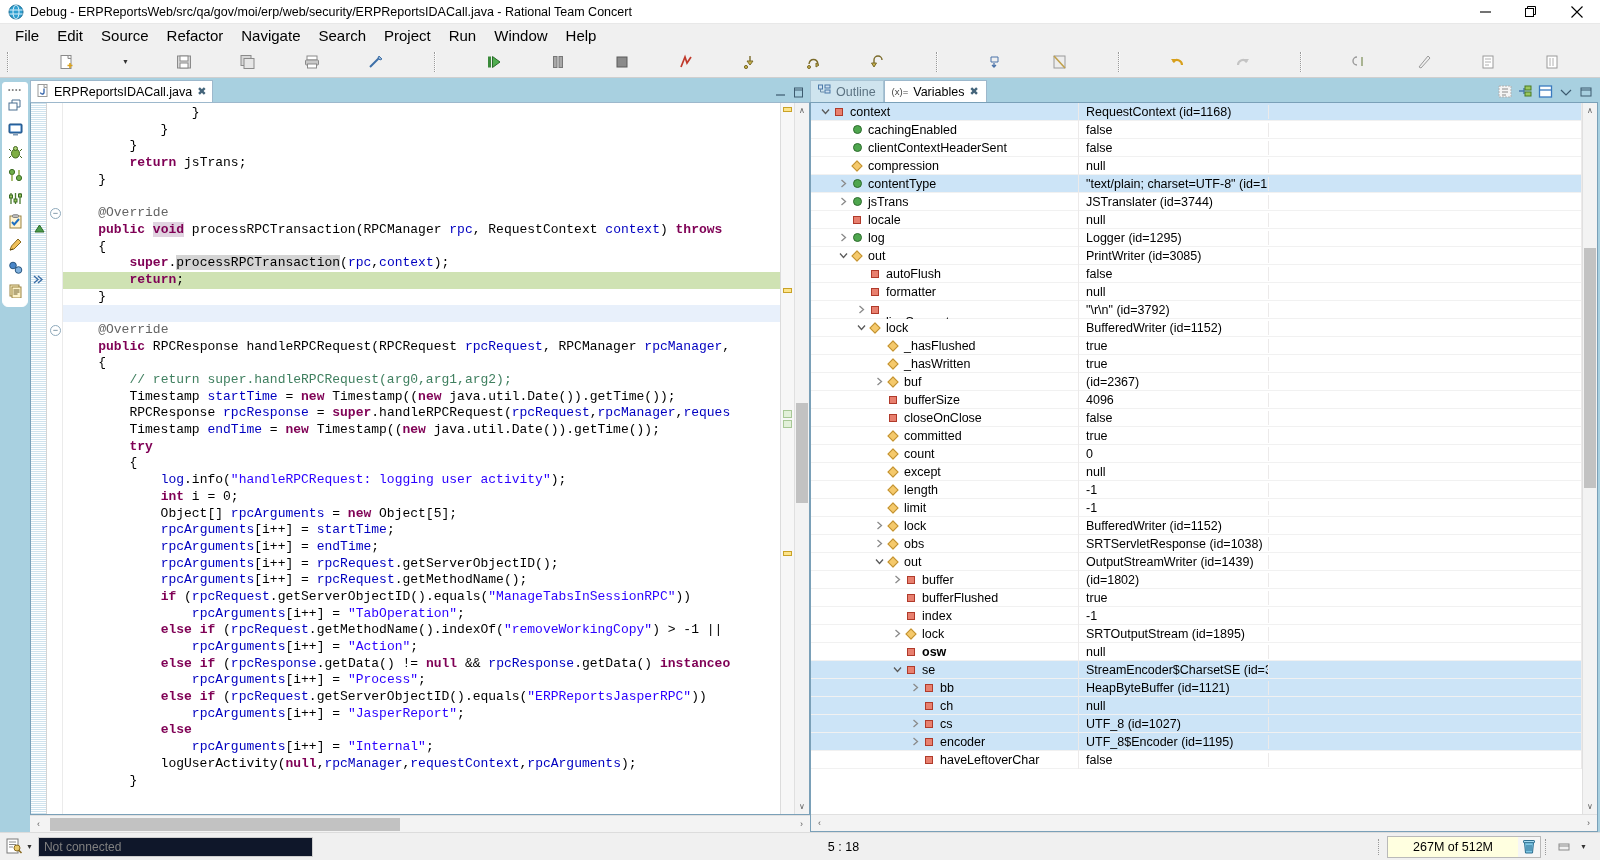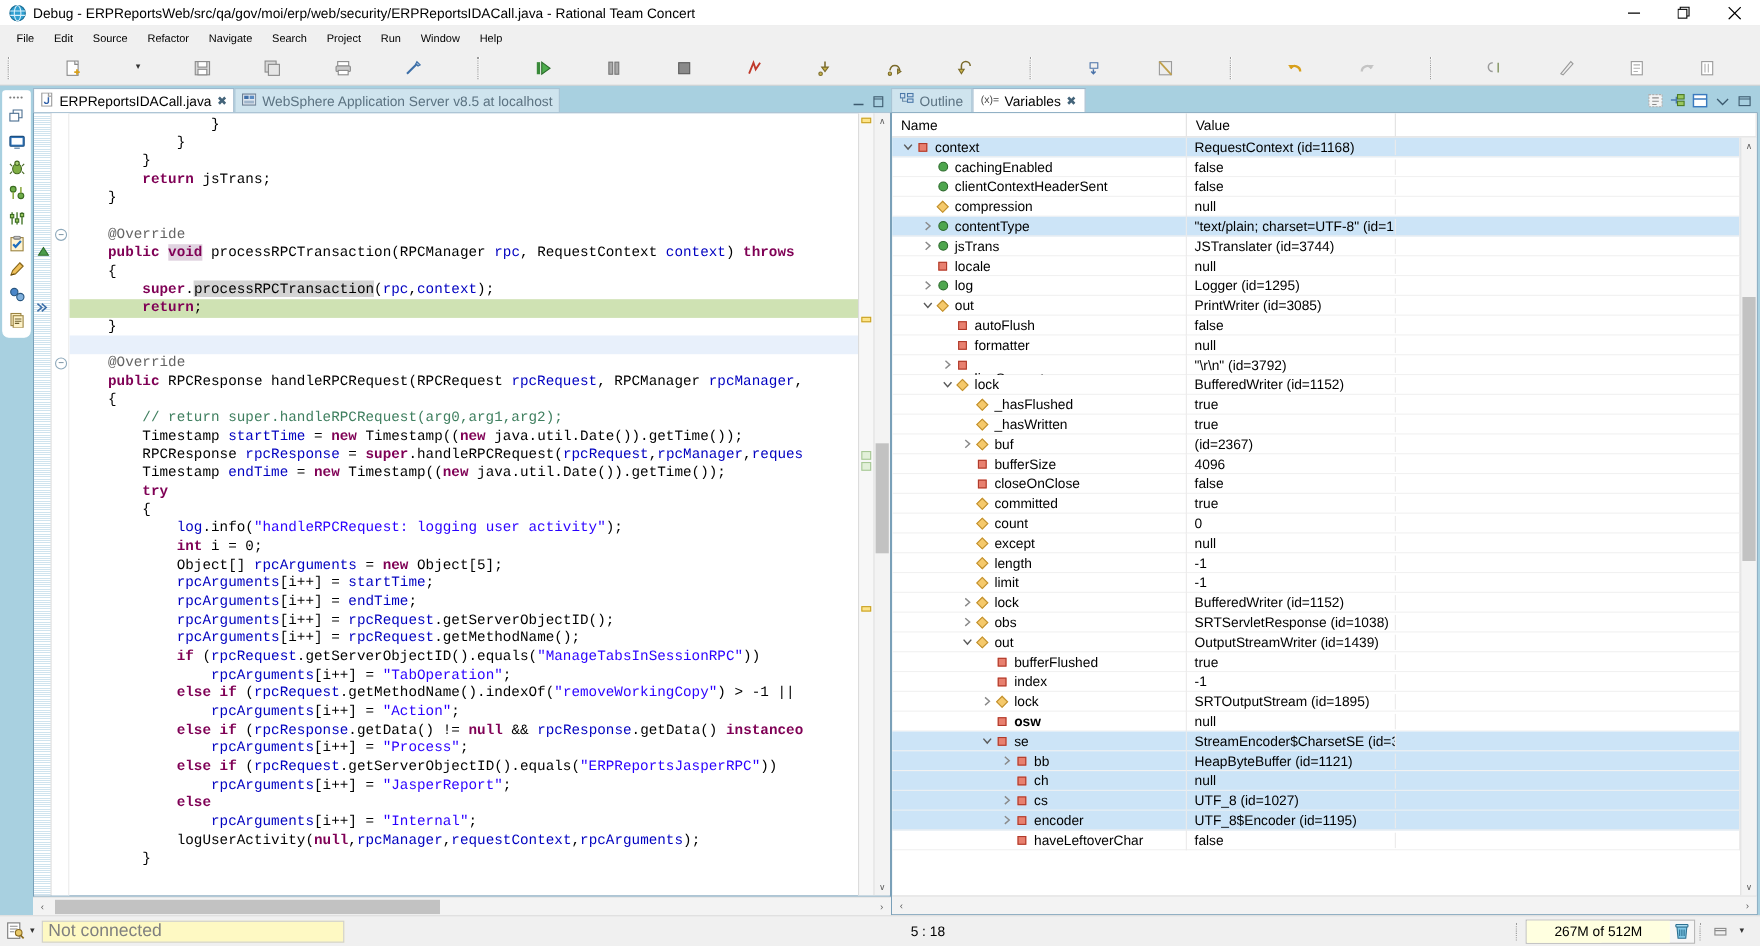--- a/index.html
+++ b/index.html
@@ -18,21 +18,21 @@
     border-bottom: 1px solid #e8e8e8; flex: 0 0 24px;
   }
   .tb-icon { width: 16px; height: 16px; margin: 0 6px 0 8px; flex: 0 0 16px; }
   .tb-title { font-size: 12.5px; color: #000; white-space: nowrap; }
   .tb-spacer { flex: 1; }
   .wctrl { width: 46px; height: 24px; display: flex; align-items: center; justify-content: center; color: #000; }
   .wctrl svg { display: block; }
 
   
   .menubar { height: 22px; background: #f0f0f0; display: flex; align-items: center; padding-left: 6px; flex: 0 0 22px; }
-  .menuitem { padding: 2px 9px; font-size: 10px; color: #000; white-space: nowrap; }
+  .menuitem { padding: 2px 9px; font-size: 15px; color: #000; white-space: nowrap; }
 
   
   .toolbar {
     height: 32px; background: #f0f0f0; display: flex; align-items: center;
     border-bottom: 1px solid #cfcfcf; padding-left: 4px; flex: 0 0 32px; gap: 46px;
   }
   .tgrip { width: 3px; height: 20px; margin: 0 3px; border-left: 1px dotted #9a9a9a; border-right: 1px dotted #ffffff; }
   .tbtn { width: 22px; height: 22px; display: flex; align-items: center; justify-content: center; border: 1px solid transparent; border-radius: 2px; }
   .tarrow { width: 11px; height: 22px; display: flex; align-items: center; justify-content: center; font-size: 7px; color: #333; }
   .tbspacer { flex: 1; }
@@ -142,21 +142,21 @@
   .sq.red { background: #e8806f; border: 1px solid #b03a2a; }
   .dot { width: 9px; height: 9px; border-radius: 50%; background: #4ea64e; border: 1px solid #2d6b2d; display:block;}
   .dia { width: 8px; height: 8px; background: #f5c96b; border: 1px solid #c09030; transform: rotate(45deg); display:block;}
   .var-vscroll { width: 15px; flex: 0 0 15px; background: #f3f3f3; border-left: 1px solid #e0e0e0; display:flex; flex-direction:column;}
   .var-hscroll { height: 17px; flex: 0 0 17px; background: #f3f3f3; border-top: 1px solid #e0e0e0; display: flex; align-items: center; }
 
   
   .statusbar { height: 28px; flex: 0 0 28px; background: #f0f0f0; display: flex; align-items: center; padding: 0 4px; border-top: 1px solid #dcdcdc; }
   .sb-icon { width: 20px; height: 20px; display: flex; align-items: center; justify-content: center; }
   .sb-caret { font-size: 7px; color: #333; padding: 0 5px 0 2px; }
-  .sb-connfield { width: 275px; height: 20px; background: #fef9c3; border: 1px solid #cfcfcf; font-size: 16px; color: #808080; display: flex; align-items: center; padding-left: 5px; }
+  .sb-connfield { width: 275px; height: 20px; background: #0f172a; border: 1px solid #cfcfcf; font-size: 12px; color: #808080; display: flex; align-items: center; padding-left: 5px; }
   .sb-spacer { flex: 1; }
   .sb-pos { font-size: 12.5px; color: #000; padding: 0 10px; }
   .heap { display: flex; align-items: center; border: 1px solid #b9b9b9; height: 22px; background: #f6f6f6; }
   .heap-bar { position: relative; width: 130px; height: 20px; background: #ffffe0; display: flex; align-items: center; justify-content: center; }
   .heap-fill { position: absolute; left: 0; top: 0; bottom: 0; background: #ffffe0; }
   .heap-text { position: relative; font-size: 12.5px; color: #000; z-index: 2; white-space: nowrap; }
   .heap-trash { width: 22px; height: 20px; display: flex; align-items: center; justify-content: center; }
   .sb-dots { width: 5px; height: 16px; border-left: 1px dotted #9a9a9a; margin: 0 4px; }
   .sb-right { display: flex; align-items: center; gap: 4px; padding-right: 4px; }
 </style>
@@ -559,31 +559,20 @@
         <div class="etab active">
           <span>
             <svg width="12" height="13">
                 <rect x="1" y="0.5" width="9" height="12" fill="#fff" stroke="#9a9a9a"></rect>
                 <path d="M7 0.5 v3 h3" fill="#e8e8e8" stroke="#9a9a9a"></path>
                 <path d="M3.5 8.5 c0 2 3.5 2 3.5 0 v-4" fill="none" stroke="#2f5fa8" stroke-width="1.3"></path>
               </svg>
           </span>
           <span>ERPReportsIDACall.java</span>
           <span class="x">✖</span>
-        </div>
-        <div class="etab inactive">
-          <span>
-            <svg width="13" height="13">
-                <rect x="0.5" y="1.5" width="12" height="10" fill="#dfe7ef" stroke="#6b7f93"></rect>
-                <rect x="2" y="3" width="4" height="3" fill="#3f6fa8"></rect>
-                <rect x="7" y="3" width="4" height="3" fill="#5a8cc2"></rect>
-                <rect x="2" y="7.5" width="9" height="2.5" fill="#9fb5cb"></rect>
-              </svg>
-          </span>
-          <span>WebSphere Application Server v8.5 at localhost</span>
         </div>
         <div class="tabrow-right">
           <span class="minmax">
             <svg width="11" height="11">
                 <path d="M1 8 H10" stroke="#3c5a6e" stroke-width="1.2"></path>
               </svg>
           </span>
           <span class="minmax">
             <svg width="11" height="11">
                 <rect x="1.5" y="1" width="8" height="9" fill="none" stroke="#3c5a6e"></rect>
@@ -682,25 +671,20 @@
           <span class="rv-tool">
             <svg width="12" height="12">
                 <rect x="1" y="2" width="10" height="8" fill="none" stroke="#3c5a6e"></rect>
                 <path d="M1 4 H11" stroke="#3c5a6e"></path>
               </svg>
           </span>
         </div>
       </div>
 
       <div class="varpanel">
-        <div class="var-head">
-          <div class="vh-cell vh-name">Name</div>
-          <div class="vh-cell vh-value">Value</div>
-          <div class="vh-cell vh-rest"></div>
-        </div>
         <div class="var-body">
           <div class="var-rows" id="var-rows">
               <div class="vrow sel">
                 <div class="vname">
                   <span style="width: 8px; flex: 0 0 auto;"></span>
                   <span class="twisty">
                     <svg width="9" height="9">
                       <path d="M1 2.5 L4.5 6.5 L8 2.5" fill="none" stroke="#5a5a5a" stroke-width="1.3"></path>
                     </svg>
                   </span>
@@ -1043,20 +1027,36 @@
                     <svg width="9" height="9">
                       <path d="M1 2.5 L4.5 6.5 L8 2.5" fill="none" stroke="#5a5a5a" stroke-width="1.3"></path>
                     </svg>
                   </span>
                   <span class="vicon">
                     <span class="dia"></span>
                   </span>
                   <span style="padding-left: 4px;">out</span>
                 </div>
                 <div class="vval">OutputStreamWriter  (id=1439)</div>
+                <div class="vrest"></div>
+              </div>
+              <div class="vrow">
+                <div class="vname">
+                  <span style="width: 80px; flex: 0 0 auto;"></span>
+                  <span class="twisty">
+                    <svg width="9" height="9">
+                      <path d="M2.5 1 L6.5 4.5 L2.5 8" fill="none" stroke="#8a8a8a" stroke-width="1.3"></path>
+                    </svg>
+                  </span>
+                  <span class="vicon">
+                    <span class="sq red"></span>
+                  </span>
+                  <span style="padding-left: 4px;">buffer</span>
+                </div>
+                <div class="vval">(id=1802)</div>
                 <div class="vrest"></div>
               </div>
               <div class="vrow">
                 <div class="vname">
                   <span style="width: 80px; flex: 0 0 auto;"></span>
                   <span class="twisty"></span>
                   <span class="vicon">
                     <span class="sq red"></span>
                   </span>
                   <span style="padding-left: 4px;">bufferFlushed</span>

